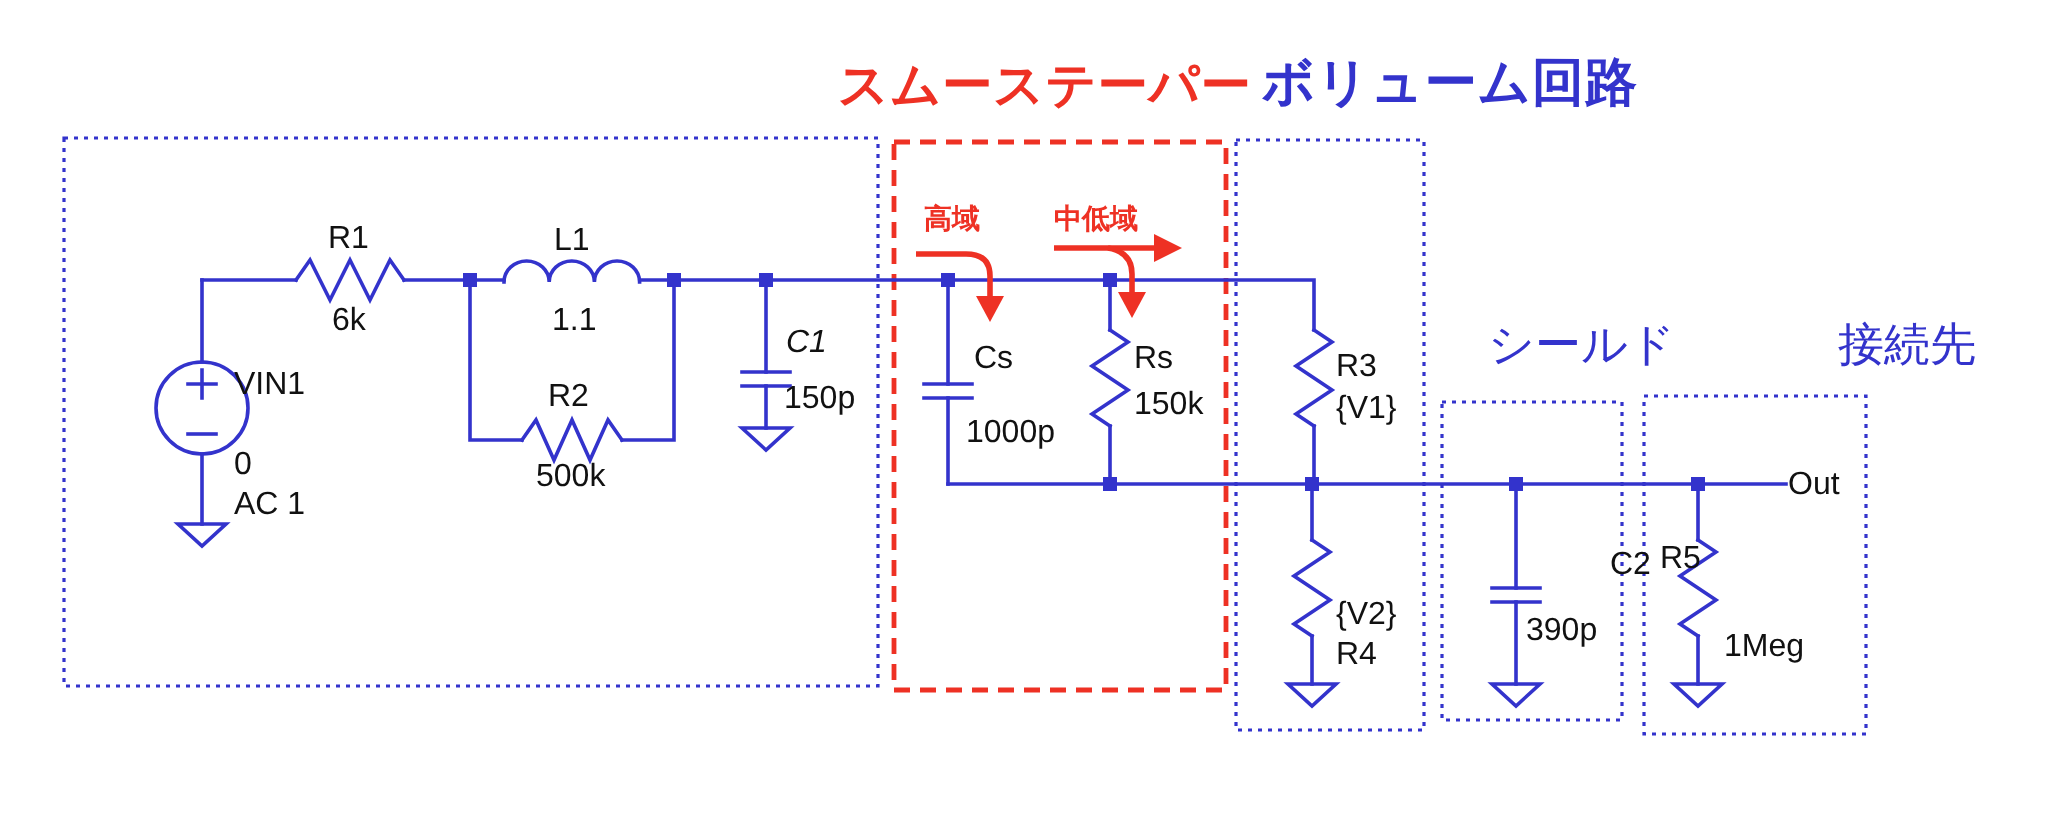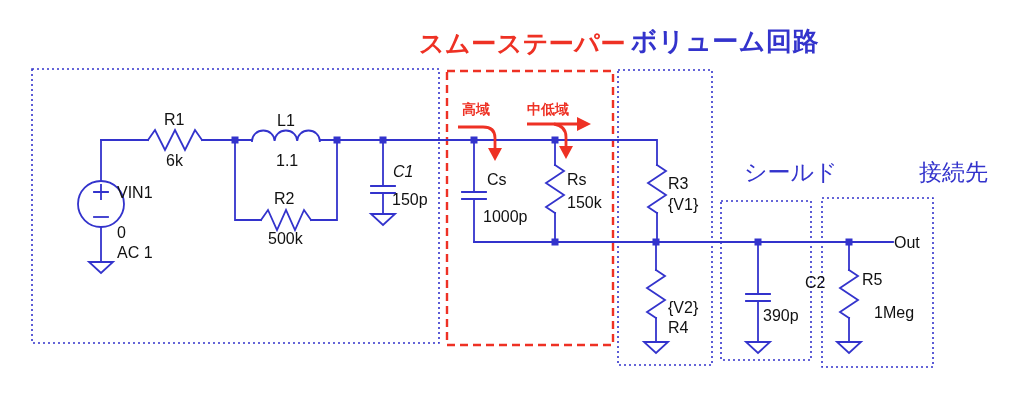--- a/index.html
+++ b/index.html
@@ -172,18 +172,18 @@
 
   <div class="lbl" style="left:668px;top:175px;">R3</div>
   <div class="lbl" style="left:668px;top:196px;text-align:center;">{V1}</div>
 
   <div class="lbl" style="left:668px;top:271px;margin-top:48px;">R4</div>
   <div class="lbl" style="left:668px;top:299px;">{V2}</div>
 
   <div class="lbl" style="left:761px;top:274px;margin-left:44px;">C2</div>
   <div class="lbl" style="left:763px;top:307px;">390p</div>
 
-  <div class="lbl" style="left:862px;top:271px;">R5</div>
-  <div class="lbl" style="left:862px;top:304px;margin-left:12px;">1Meg</div>
+  <div class="lbl" style="left:830px;top:271px;">R5</div>
+  <div class="lbl" style="left:862px;top:315px;">1Meg</div>
 
   <div class="lbl" style="left:894px;top:234px;text-align:center;">Out</div>
 
 </div>
 
 </body></html>

